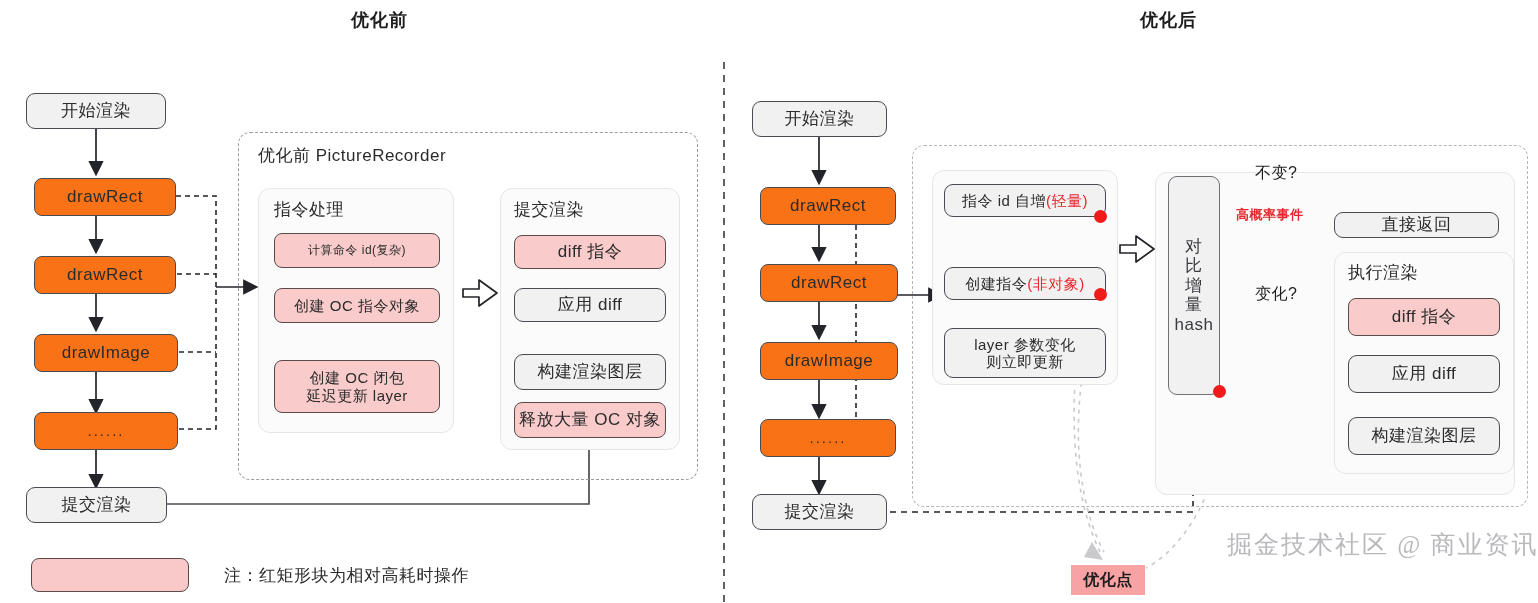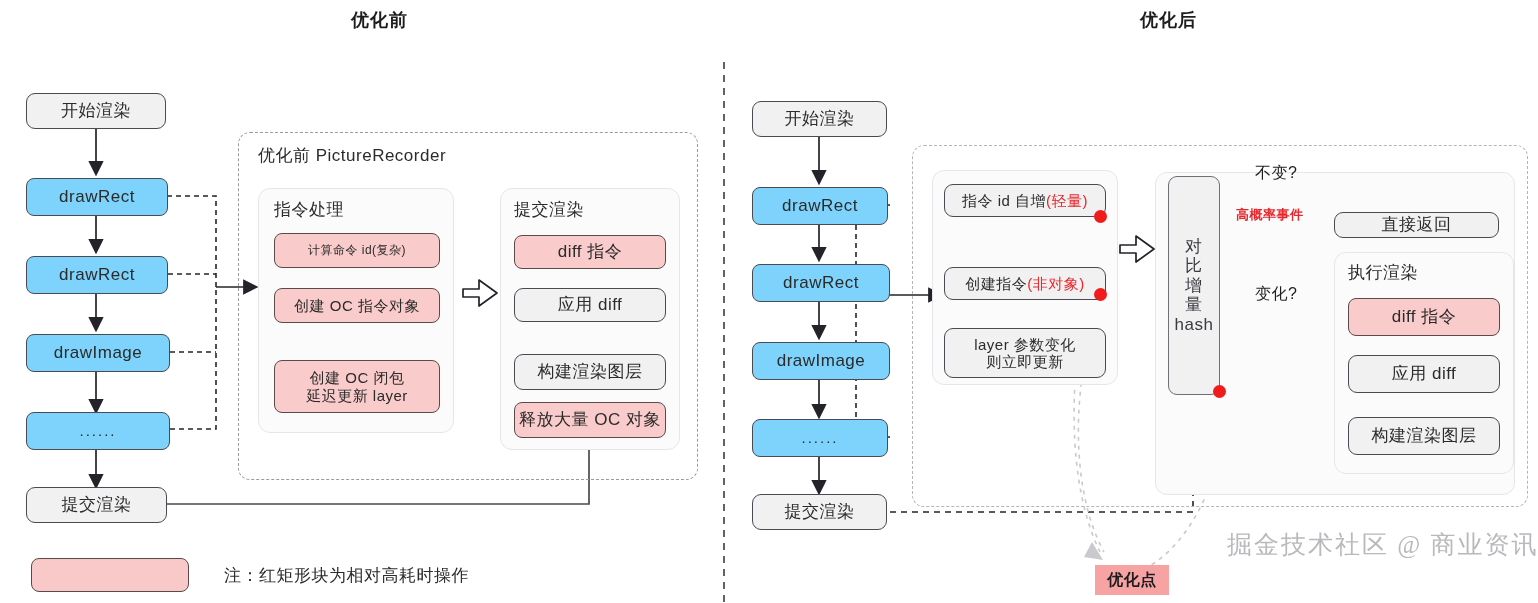--- a/index.html
+++ b/index.html
@@ -29,21 +29,21 @@
     justify-content: center;
     text-align: center;
     border-radius: 8px;
     border: 1.6px solid #4a4a52;
     background: #f2f2f2;
     font-size: 17px;
     line-height: 1.15;
     letter-spacing: .5px;
     white-space: pre-line;
   }
-  .node.blue { background: #7dd3fc; border-color: #4a4a52; }
+  .node.blue { background: #f97316; border-color: #4a4a52; margin-left: 8px; }
   .node.grey { background: #f1f1f2; border-radius: 9px; }
   .node.pink { background: #f9cbcb; border-color: #5a4a4a; }
 
   
   .dashgroup {
     position: absolute;
     box-sizing: border-box;
     border: 1.6px dashed #9a9aa2;
     border-radius: 12px;
   }
@@ -113,21 +113,20 @@
 
   .opt-tag {
     position: absolute;
     box-sizing: border-box;
     display: flex; align-items: center; justify-content: center;
     background: #f8a3a3;
     color: #1d1d1f;
     font-size: 16px;
     font-weight: bold;
     letter-spacing: .5px;
-    margin-left: 24px;
   }
 
   .watermark {
     position: absolute;
     font-size: 25px;
     color: #b9b9bd;
     letter-spacing: 2px;
     white-space: nowrap;
     font-family: "Liberation Serif", "DejaVu Serif", serif;
   }

